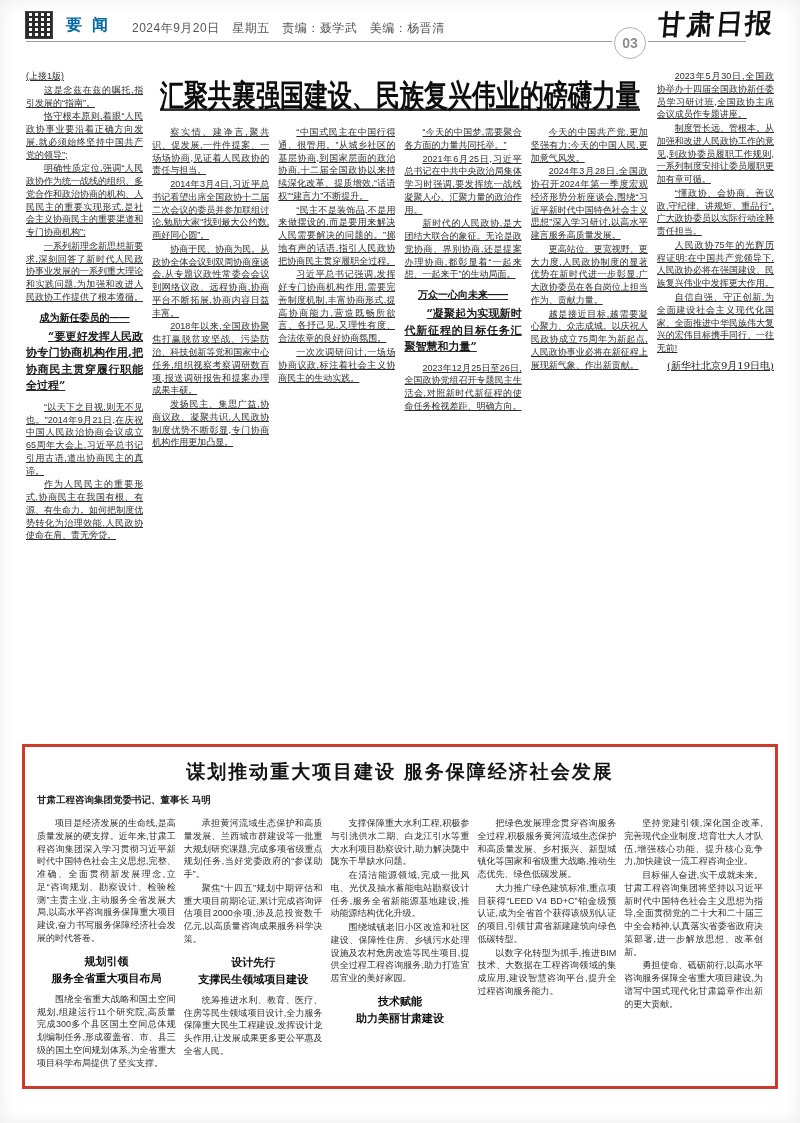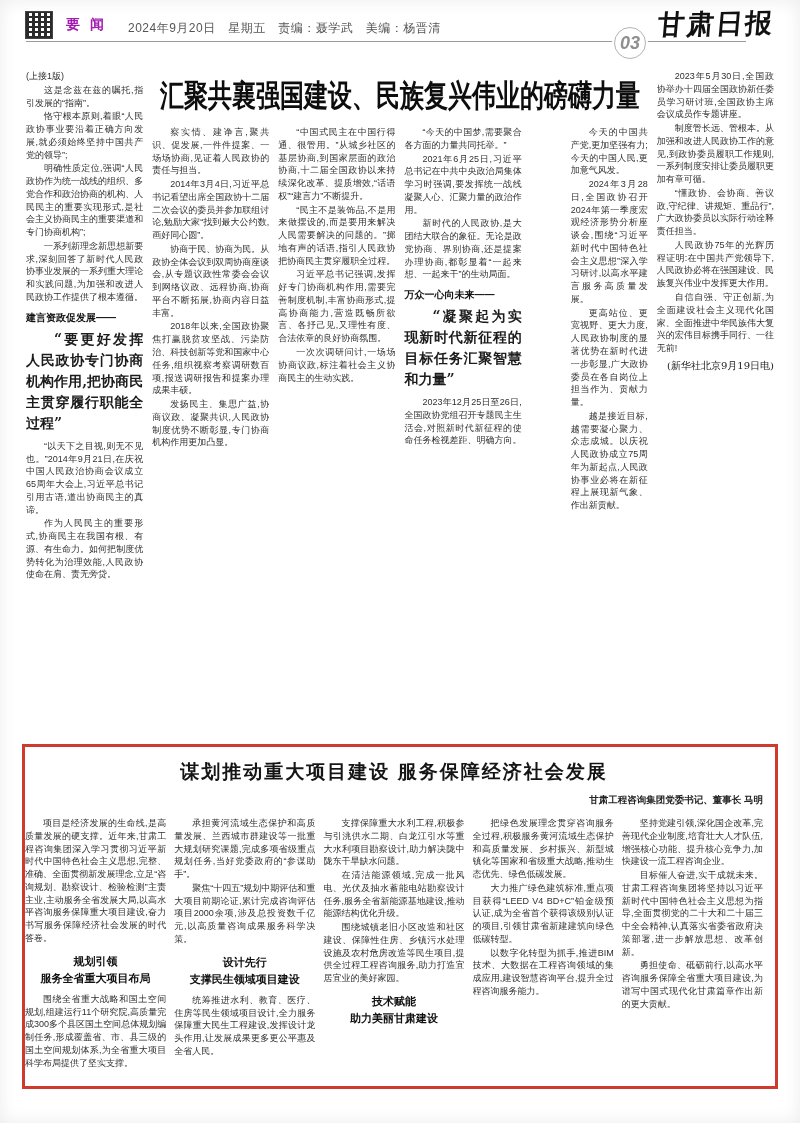--- a/index.html
+++ b/index.html
@@ -8,60 +8,60 @@
     font-family:"Liberation Sans","DejaVu Sans",sans-serif;color:#2b2b2b;
     box-shadow:inset 0 0 18px rgba(0,0,0,.08);
   }
   
   .hdr{position:relative;height:52px;margin:0 26px 0 26px;padding-top:12px;}
   .hdr-left{display:flex;align-items:center;gap:14px;}
   .qr{width:26px;height:26px;background:
       repeating-linear-gradient(0deg,#2a2a2a 0 2px,transparent 2px 5px),
       repeating-linear-gradient(90deg,#2a2a2a 0 3px,#fff 3px 6px);
       outline:1px solid #444;}
-  .section-name{font-size:14px;font-weight:bold;color:#a21caf;letter-spacing:10px;}
+  .section-name{font-size:16px;font-weight:bold;color:#0369a1;letter-spacing:10px;}
   .dateline{font-size:12px;color:#555;letter-spacing:.5px;margin-top:6px;}
   .hdr-rule{position:absolute;left:0;right:28px;top:41px;border-bottom:1.5px solid #9c9c9c;}
   .page-badge{
     position:absolute;left:588px;top:27px;width:30px;height:30px;border-radius:50%;
     background:#fff;border:1.5px solid #b3b3b3;color:#8f8f8f;font-weight:bold;
-    font-size:18px;display:flex;align-items:center;justify-content:center;
-    font-style:italic;z-index:2;box-shadow:0 0 0 2px #fff;}
+    font-size:14px;display:flex;align-items:center;justify-content:center;
+    z-index:2;box-shadow:0 0 0 2px #fff;}
   .masthead{
     position:absolute;right:0;top:6px;font-family:"DejaVu Serif","Liberation Serif",serif;
     font-size:27px;font-weight:900;color:#111;transform:skewX(-6deg) rotate(-1deg);
     letter-spacing:2px;}
   
-  .main-wrap{margin:6px 26px 0 26px;}
+  .main-wrap{margin:6px 26px 0 26px;text-decoration:underline;}
   .main-grid{
     display:grid;grid-template-columns:repeat(6,1fr);grid-template-rows:56px 1fr;
     column-gap:9px;height:664px;}
   .mcol{overflow:hidden;}
   .col1{grid-column:1;grid-row:1/span 2;}
   .col6{grid-column:6;grid-row:1/span 2;}
   .mainhead{
     grid-column:2/span 4;grid-row:1;display:flex;align-items:flex-start;justify-content:center;
     font-size:24px;font-weight:900;color:#0d0d0d;letter-spacing:0;
     transform:scaleY(1.28);transform-origin:top center;white-space:nowrap;
     font-family:"Liberation Sans",sans-serif;padding-top:4px;}
   .c2{grid-column:2;grid-row:2;} .c3{grid-column:3;grid-row:2;}
-  .c4{grid-column:4;grid-row:2;} .c5{grid-column:5;grid-row:2;margin-left:40px;}
+  .c4{grid-column:4;grid-row:2;} .c5{grid-column:5;grid-row:2;}
   .bp{font-size:9px;line-height:1.42;text-align:justify;margin:0 0 1px 0;text-indent:2em;color:#303030;}
   .bp.lead{text-indent:0;}
-  .subline{font-size:10px;font-weight:bold;color:#111;margin:7px 0 4px 0;text-indent:0;}
+  .subline{font-size:10px;font-weight:bold;color:#111;text-align:center;margin:7px 0 4px 0;text-indent:0;}
   .quote{
-    font-size:14px;font-weight:bold;line-height:1.5;margin:0 0 6px 0;text-indent:2em;
+    font-size:11px;font-weight:bold;line-height:1.5;margin:0 0 6px 0;text-indent:2em;
     font-family:"DejaVu Serif","Liberation Serif",serif;color:#1c1c1c;text-align:justify;}
   .credit{font-size:10px;text-align:right;margin:4px 0 0 0;font-family:"DejaVu Serif",serif;color:#222;}
   
   .feature{
-    margin:10px 22px 0 22px;border:3px solid #cf3a2e;padding:10px 12px 8px 0;
+    margin:10px 22px 0 22px;border:3px solid #cf3a2e;padding:10px 12px 8px 12px;
     height:345px;box-sizing:border-box;background:#fff;}
   .fhead{text-align:center;font-size:19px;font-weight:900;color:#151515;letter-spacing:2px;margin-top:2px;}
-  .fbyline{text-align:right;font-size:9.5px;font-weight:bold;color:#222;margin-top:9px;}
+  .fbyline{text-align:left;font-size:9.5px;font-weight:bold;color:#222;margin-top:9px;}
   .fgrid{display:grid;grid-template-columns:repeat(5,1fr);column-gap:8px;margin-top:10px;height:288px;}
   .fcol{overflow:hidden;}
   .colsub{text-align:center;font-weight:bold;font-size:11px;color:#111;line-height:1.55;margin:8px 0 6px 0;}
 </style>
 </head>
 <body>
 
 <div class="hdr">
   <div class="hdr-rule"></div>
   <div class="hdr-left">
@@ -74,21 +74,21 @@
 </div>
 
 <div class="main-wrap">
   <div class="main-grid">
     <div class="mcol col1">
         <p class="bp lead">(上接1版)</p>
         <p class="bp">这是念兹在兹的嘱托,指引发展的“指南”。</p>
         <p class="bp">恪守根本原则,着眼“人民政协事业要沿着正确方向发展,就必须始终坚持中国共产党的领导”;</p>
         <p class="bp">明确性质定位,强调“人民政协作为统一战线的组织、多党合作和政治协商的机构、人民民主的重要实现形式,是社会主义协商民主的重要渠道和专门协商机构”;</p>
         <p class="bp">一系列新理念新思想新要求,深刻回答了新时代人民政协事业发展的一系列重大理论和实践问题,为加强和改进人民政协工作提供了根本遵循。</p>
-        <p class="subline">建言资政促发展——</p>
+        <p class="subline">成为新任委员的——</p>
         <p class="quote">“要更好发挥人民政协专门协商机构作用,把协商民主贯穿履行职能全过程”</p>
         <p class="bp">“以天下之目视,则无不见也。”2014年9月21日,在庆祝中国人民政治协商会议成立65周年大会上,习近平总书记引用古语,道出协商民主的真谛。</p>
         <p class="bp">作为人民民主的重要形式,协商民主在我国有根、有源、有生命力。如何把制度优势转化为治理效能,人民政协使命在肩、责无旁贷。</p>
       </div>
     <div class="mainhead">汇聚共襄强国建设、民族复兴伟业的磅礴力量</div>
     <div class="mcol c2">
         <p class="bp">察实情、建诤言,聚共识、促发展,一件件提案、一场场协商,见证着人民政协的责任与担当。</p>
         <p class="bp">2014年3月4日,习近平总书记看望出席全国政协十二届二次会议的委员并参加联组讨论,勉励大家“找到最大公约数,画好同心圆”。</p>
         <p class="bp">协商于民、协商为民。从政协全体会议到双周协商座谈会,从专题议政性常委会会议到网络议政、远程协商,协商平台不断拓展,协商内容日益丰富。</p>
         <p class="bp">2018年以来,全国政协聚焦打赢脱贫攻坚战、污染防治、科技创新等党和国家中心任务,组织视察考察调研数百项,报送调研报告和提案办理成果丰硕。</p>

